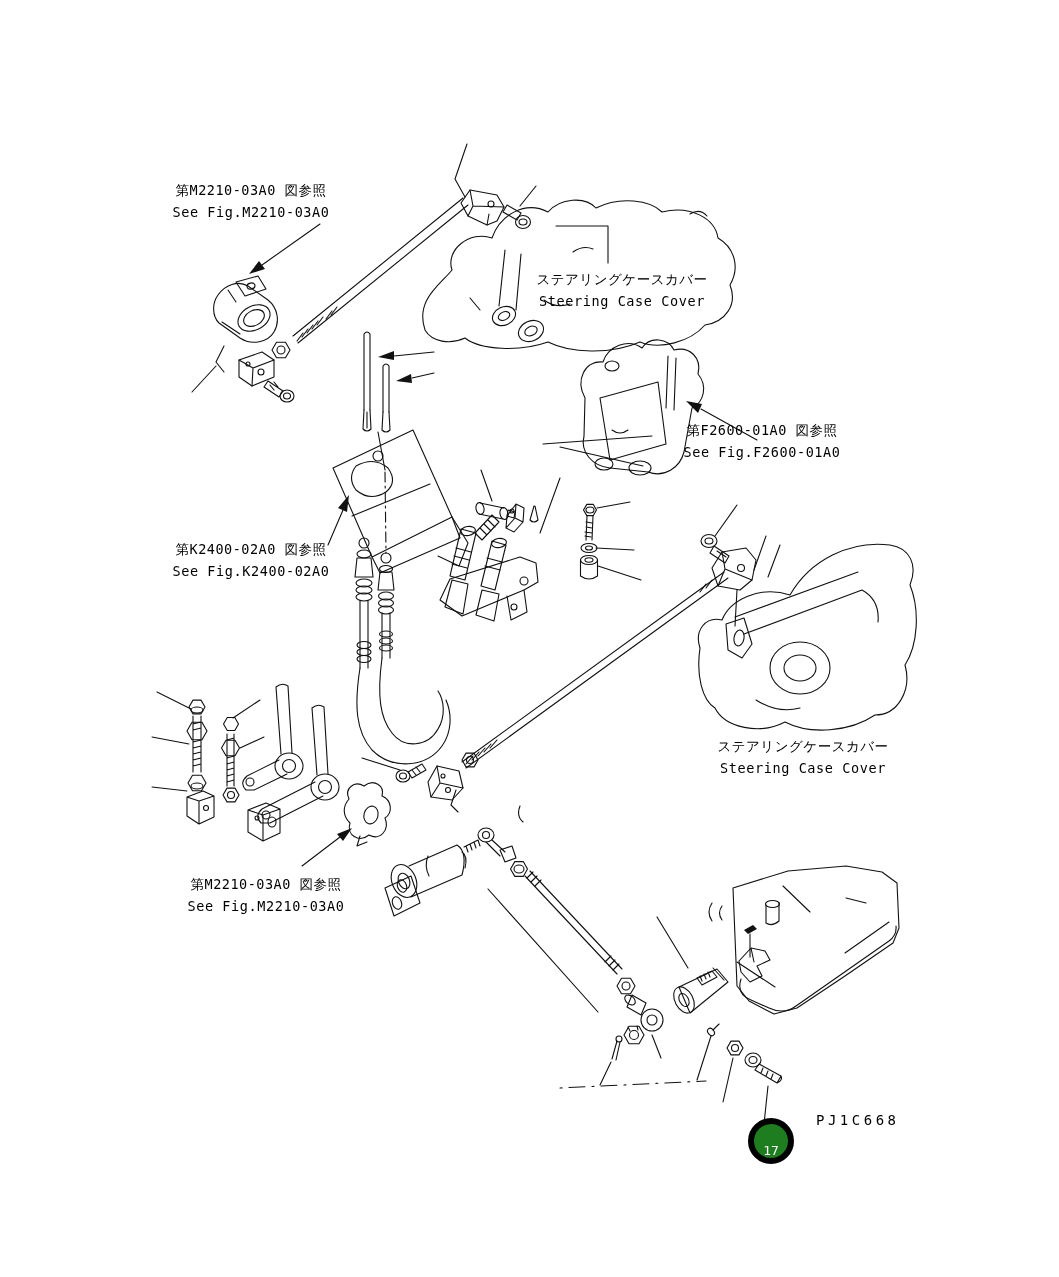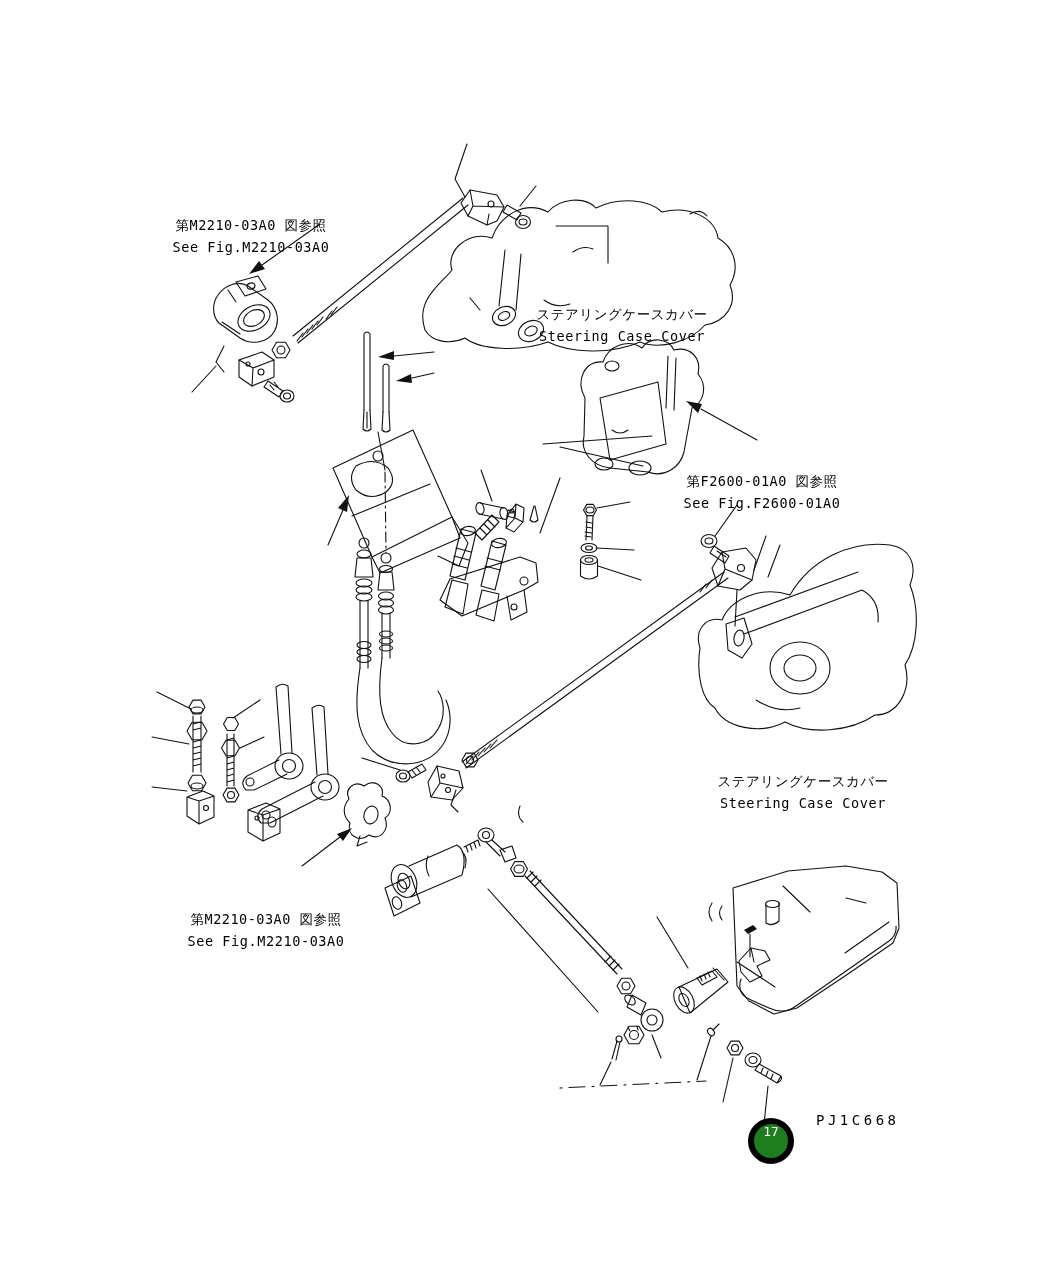--- a/index.html
+++ b/index.html
@@ -1,24 +1,24 @@
 <!DOCTYPE html>
 <html><head>
 <meta charset="utf-8">
 <style>
   html,body{margin:0;padding:0;background:#fff;}
   .stage{position:relative;width:1059px;height:1277px;background:#fff;overflow:hidden;
          font-family:"DejaVu Sans Mono","Liberation Mono",monospace;color:#000;}
   .stage svg{position:absolute;left:0;top:0;}
   .lbl{position:absolute;transform:translateX(-50%);text-align:center;white-space:nowrap;
-       font-size:13.5px;line-height:21.5px;letter-spacing:0.5px;margin-top:35px;}
+       font-size:13.5px;line-height:21.5px;letter-spacing:0.5px;}
   .lbl .en{letter-spacing:0.6px;}
   .plate-code{position:absolute;font-size:14px;letter-spacing:3.5px;white-space:nowrap;}
   .callout{position:absolute;left:748px;top:1118px;width:46px;height:46px;border-radius:50%;
-           border:6px solid #000;box-sizing:border-box;display:flex;align-items:flex-start;
+           border:6px solid #000;box-sizing:border-box;display:flex;align-items:flex-end;
            justify-content:center;cursor:pointer;}
   .callout span{color:#fff;font-size:13px;letter-spacing:0;}
   .art path,.art line,.art ellipse,.art circle,.art polygon.o,.art polyline{
     fill:none;stroke:#111;stroke-width:1.1;stroke-linecap:round;stroke-linejoin:round;}
   .art polygon.f{fill:#111;stroke:none;}
 </style>
 </head>
 <body>
 
 <div class="stage">
@@ -302,25 +302,29 @@
     <div class="jp">第M2210-03A0 図参照</div>
     <div class="en">See Fig.M2210-03A0</div>
   </div>
 
   <div class="lbl" style="left:622px;top:269px">
     <div class="jp">ステアリングケースカバー</div>
     <div class="en">Steering Case Cover</div>
   </div>
 
 
-  <div class="lbl" style="left:762px;top:436px">
+  <div class="lbl" style="left:762px;top:420px">
     <div class="jp">第F2600-01A0 図参照</div>
     <div class="en">See Fig.F2600-01A0</div>
   </div>
 
+  <div class="lbl" style="left:251px;top:539px">
+    <div class="jp">第K2400-02A0 図参照</div>
+    <div class="en">See Fig.K2400-02A0</div>
+  </div>
 
   <div class="lbl" style="left:803px;top:736px">
     <div class="jp">ステアリングケースカバー</div>
     <div class="en">Steering Case Cover</div>
   </div>
 
 
   <div class="lbl" style="left:266px;top:874px">
     <div class="jp">第M2210-03A0 図参照</div>
     <div class="en">See Fig.M2210-03A0</div>

